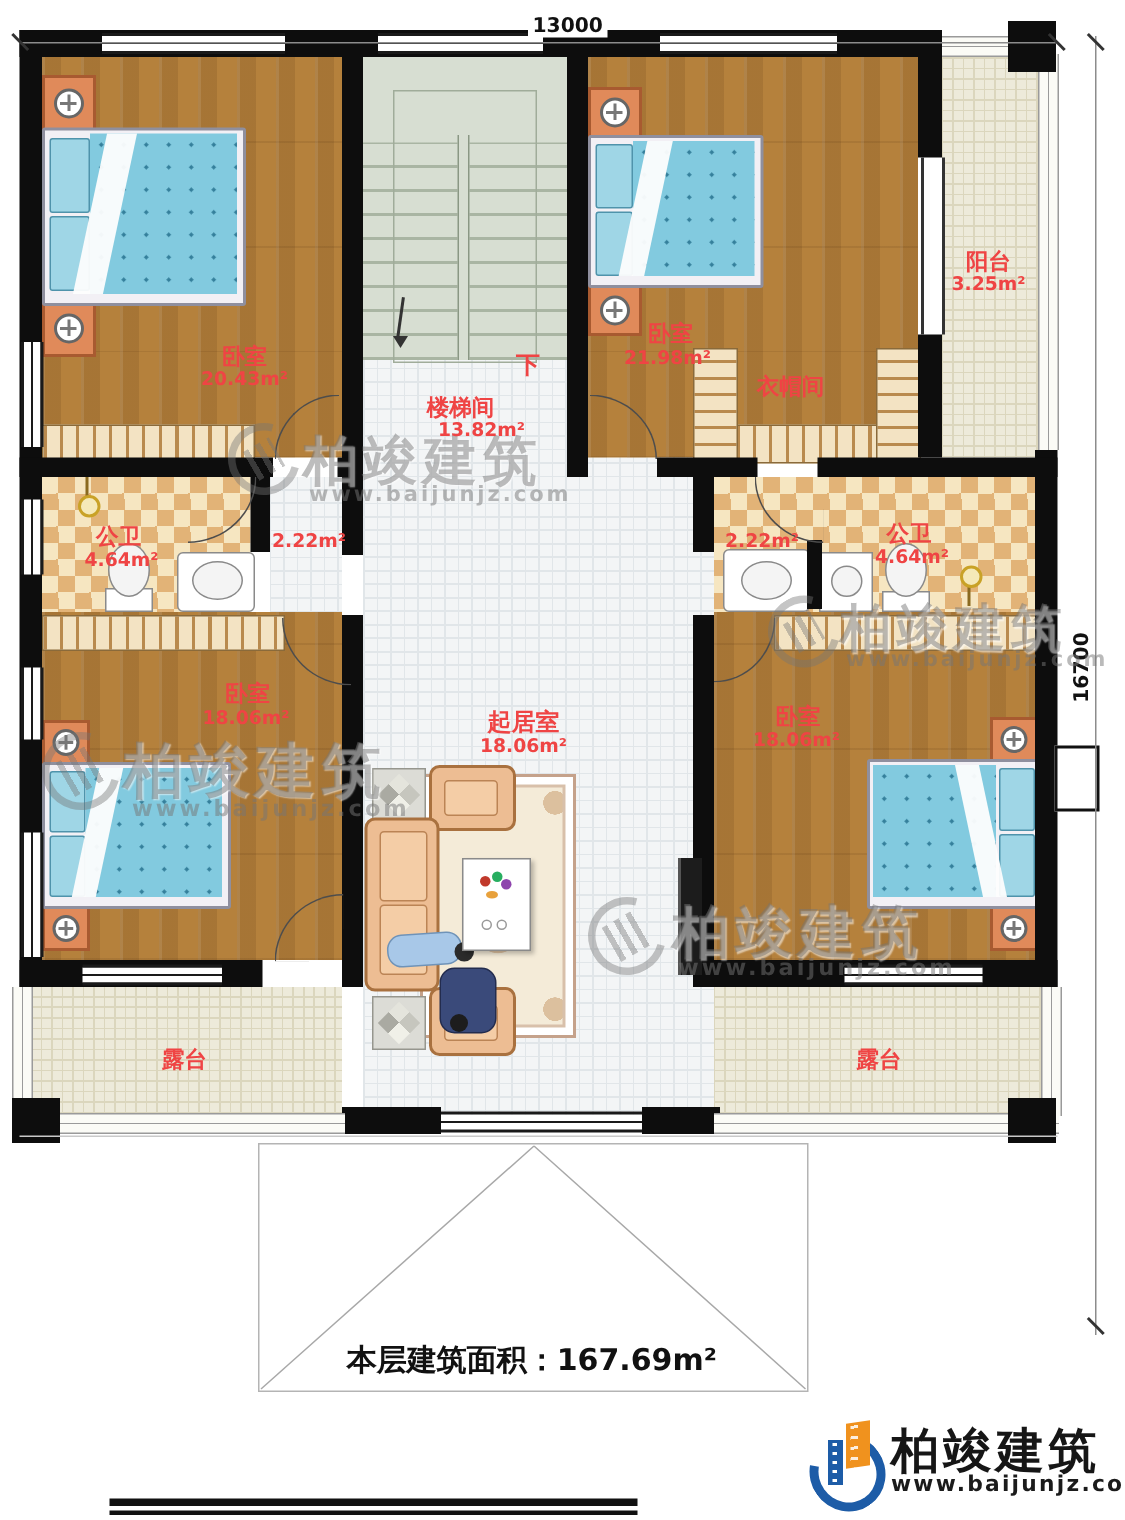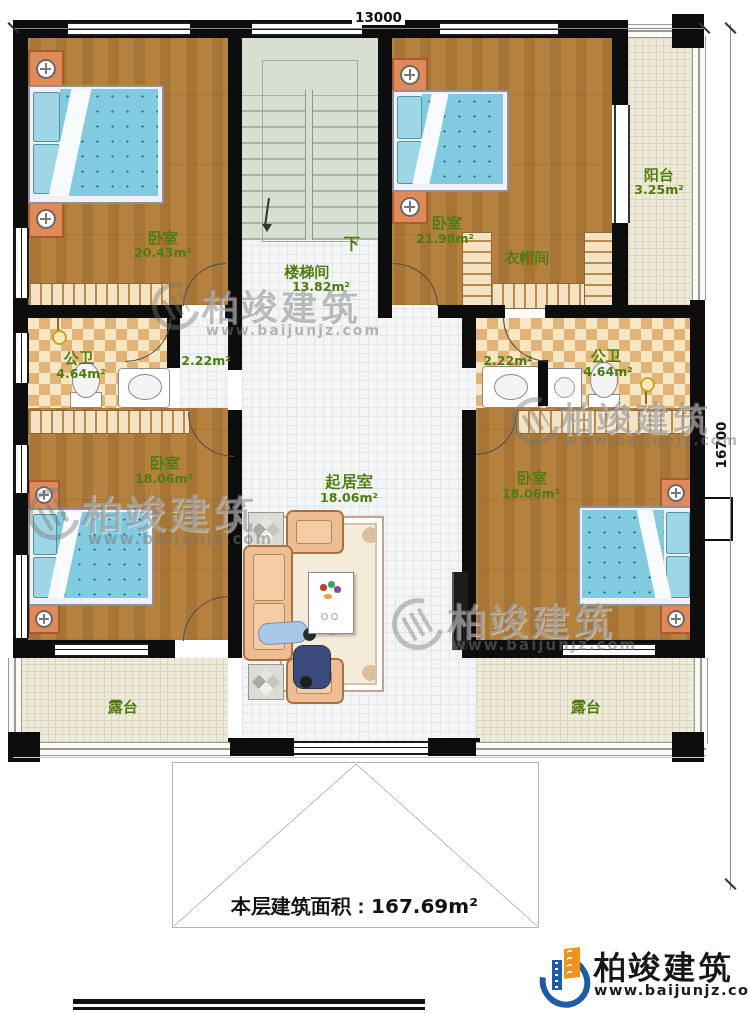--- a/index.html
+++ b/index.html
@@ -52,21 +52,21 @@
              transform:rotate(45deg);}
   .rug{background-color:#f4ebd8;border:2px solid #c5a28b;box-shadow:inset 0 0 0 5px #fff,inset 0 0 0 7px #d8c0aa;
     background-image:radial-gradient(ellipse 34px 52px at 50% 50%,#dfc3a2 0 60%,transparent 61%),
       radial-gradient(circle 13px at 12% 10%,#dcc09e 0 60%,transparent 61%),
       radial-gradient(circle 13px at 88% 10%,#dcc09e 0 60%,transparent 61%),
       radial-gradient(circle 13px at 12% 90%,#dcc09e 0 60%,transparent 61%),
       radial-gradient(circle 13px at 88% 90%,#dcc09e 0 60%,transparent 61%);}
   .whitebox{background:#fff;border:1px solid #8a8a8a;}
   .basin{background:#f4f4f4;border:1px solid #8a8a8a;border-radius:50%;}
   
-  .rlabel{position:absolute;transform:translate(-50%,-50%);font-weight:800;color:#4d7c0f;
+  .rlabel{position:absolute;transform:translate(-50%,-50%);font-weight:800;color:#ef4444;
           white-space:nowrap;font-size:15px;}
   .rarea{font-size:12.5px;}
   .dimtext{position:absolute;font-size:13.5px;font-weight:700;color:#111;background:#fff;
            padding:0 3px;white-space:nowrap;}
   .tick{position:absolute;width:15px;height:2px;background:#333;transform:rotate(45deg);}
   .dimline{background:#8c8c8c;}
   
   .wm-text{position:absolute;font-weight:900;color:rgba(118,118,118,.48);white-space:nowrap;
            letter-spacing:4px;text-shadow:1px 1px 1px rgba(255,255,255,.55);}
   .wm-www{position:absolute;font-weight:800;color:rgba(118,118,118,.5);white-space:nowrap;letter-spacing:2px;}

